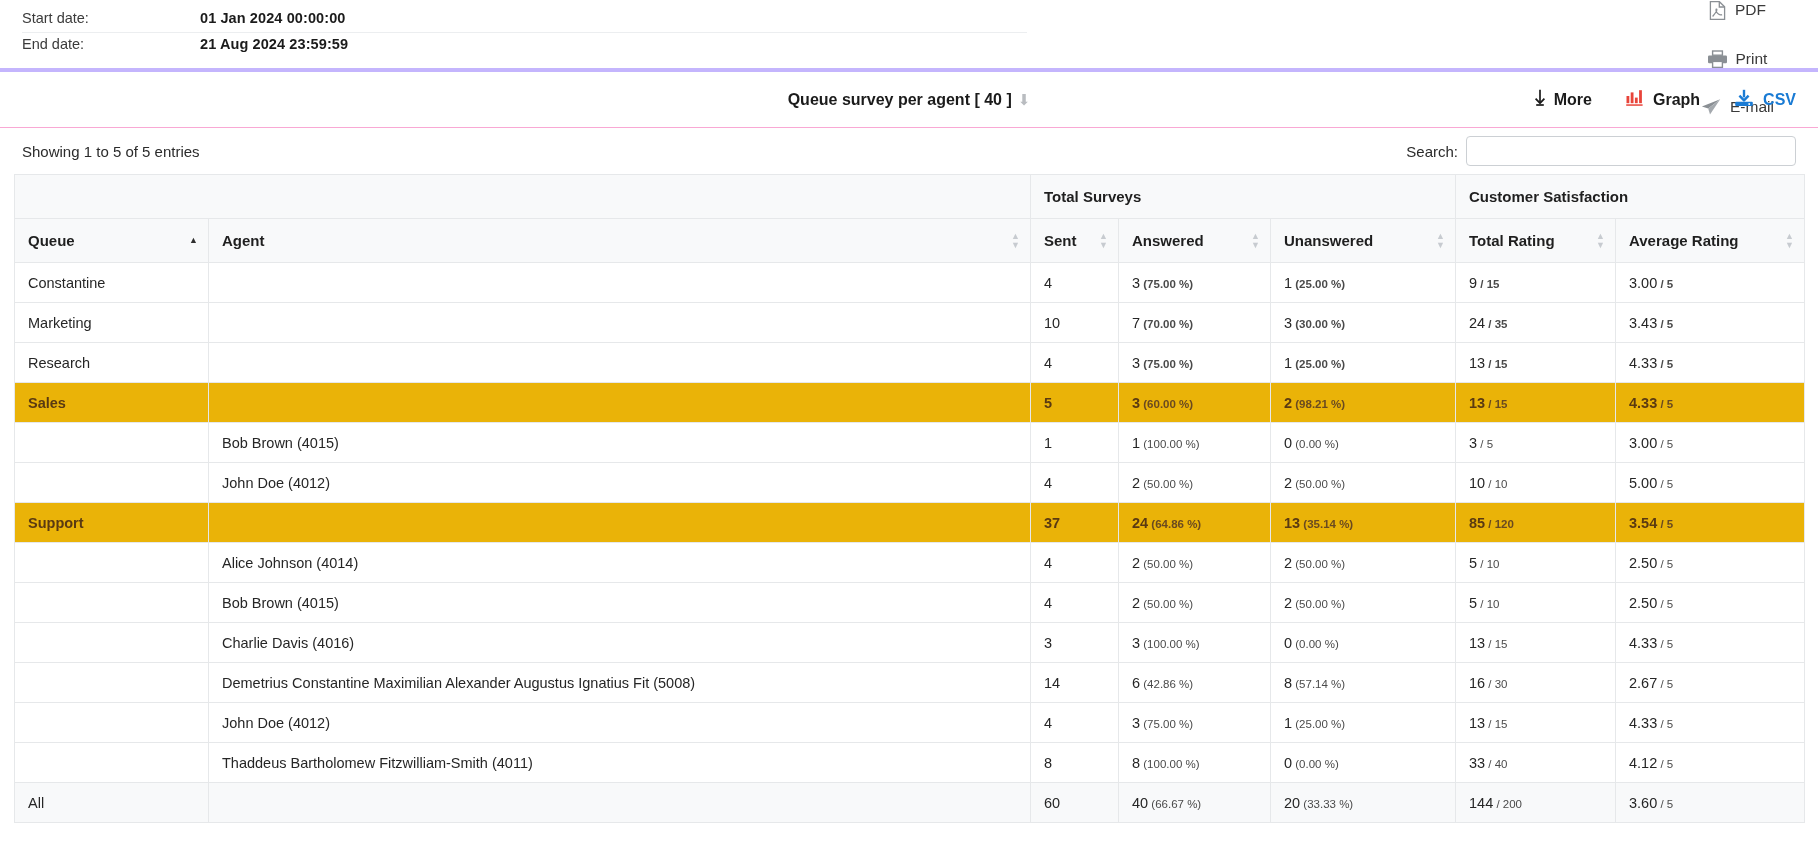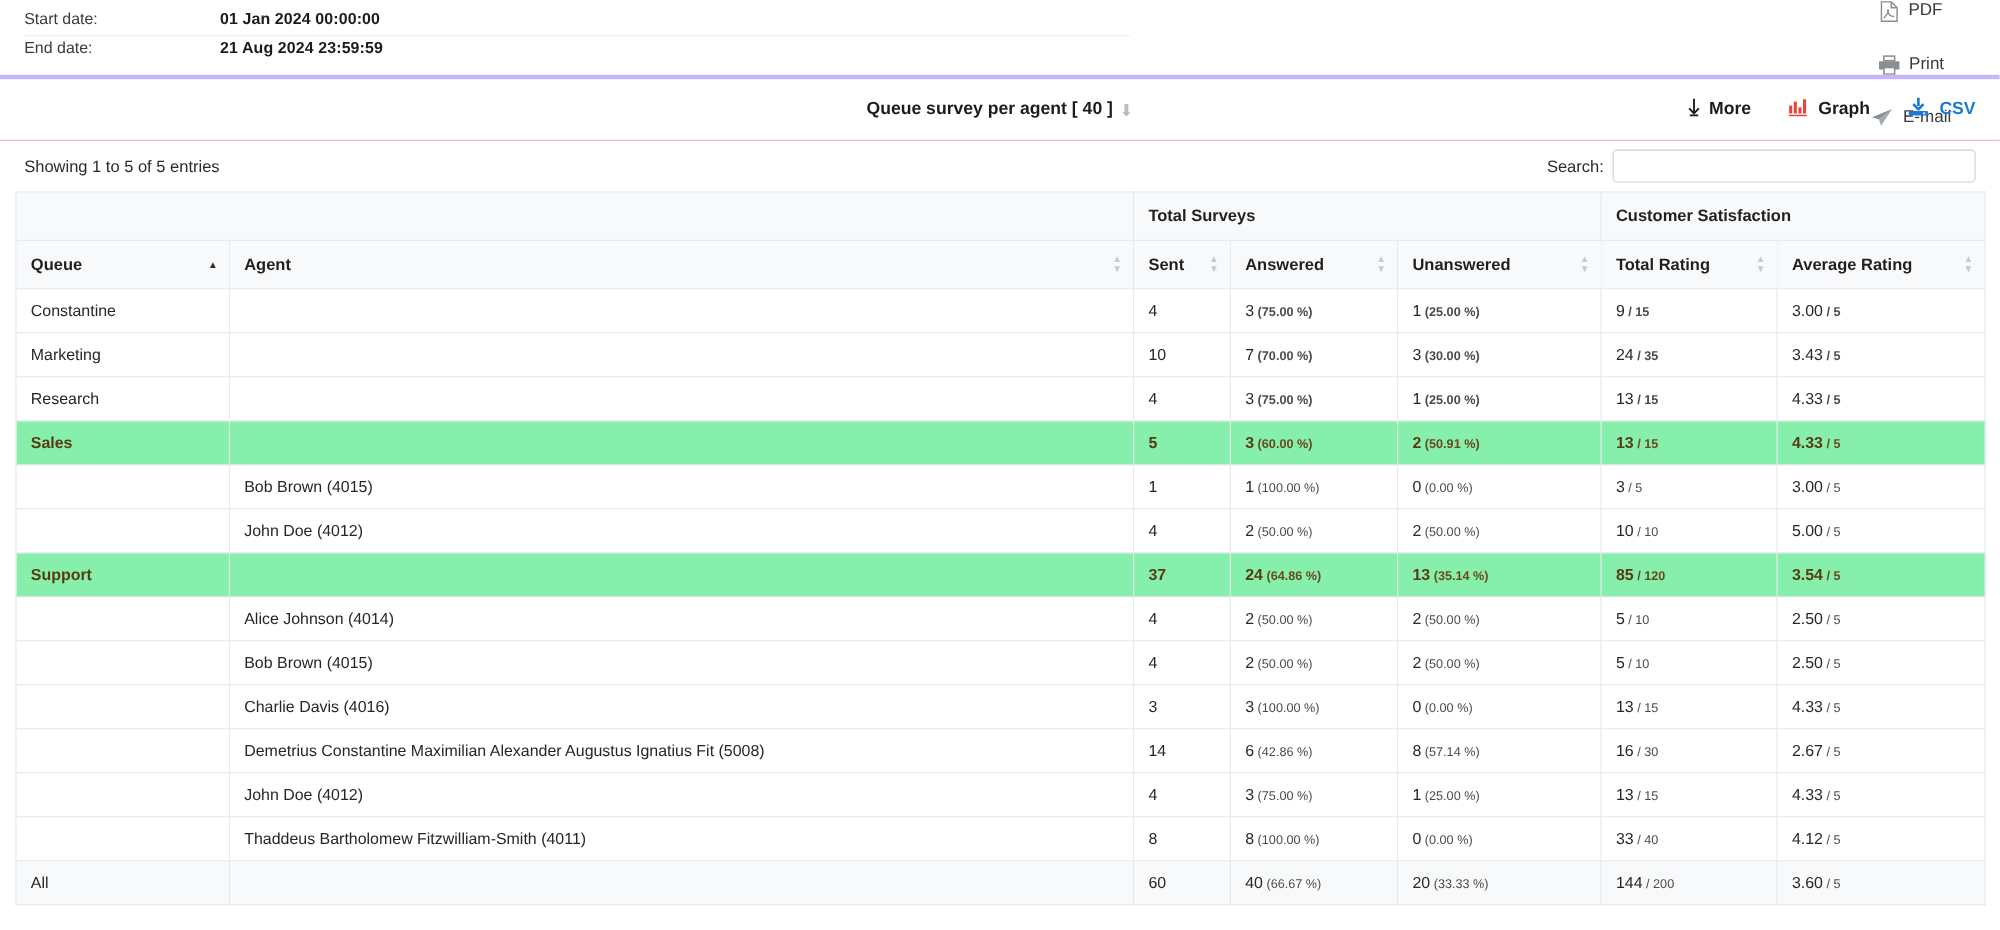--- a/index.html
+++ b/index.html
@@ -127,21 +127,21 @@
     position: absolute; right: 10px; top: 50%;
     transform: translateY(-50%);
     color: #c7cbd0; font-size: 9px; line-height: 1.05;
     display: flex; flex-direction: column; align-items: center;
   }
   .sort-ind.active { color: #2f2f2f; }
   .sort-ind .up, .sort-ind .dn { display:block; }
 
   tbody td { height: 40px; padding: 0 13px; background: #fff; color: #262626; }
   tbody tr.queue-row td { font-weight: 700; }
-  tbody tr.hl td { background: #86efac; color: #5a3a12; }
+  tbody tr.hl td { background: #eab308; color: #5a3a12; }
   tbody tr.total-row td { background: #f8f9fa; font-weight: 700; }
 
   .sub { font-size: 11.5px; color: #4a4a4a; }
   tr.hl .sub { color: #6a4a20; }
   tr.total-row .sub { color: #4a4a4a; font-weight: 400; }
   .mainv { font-weight: 400; }
   tbody tr.hl td .mainv { font-weight: 700; }
   tbody tr.queue-row:not(.hl) td .mainv { font-weight: 400; }
 
   
@@ -367,21 +367,21 @@
             <td><span class="mainv">3</span><span class="sub"> (75.00 %)</span></td>
             <td><span class="mainv">1</span><span class="sub"> (25.00 %)</span></td>
             <td><span class="mainv">13</span><span class="sub"> / 15</span></td>
             <td><span class="mainv">4.33</span><span class="sub"> / 5</span></td>
           </tr>
           <tr class="queue-row hl">
             <td><span class="mainv">Sales</span></td>
             <td><span class="mainv"></span></td>
             <td><span class="mainv">5</span></td>
             <td><span class="mainv">3</span><span class="sub"> (60.00 %)</span></td>
-            <td><span class="mainv">2</span><span class="sub"> (50.91 %)</span></td>
+            <td><span class="mainv">2</span><span class="sub"> (98.21 %)</span></td>
             <td><span class="mainv">13</span><span class="sub"> / 15</span></td>
             <td><span class="mainv">4.33</span><span class="sub"> / 5</span></td>
           </tr>
           <tr class="">
             <td><span class="mainv"></span></td>
             <td><span class="mainv">Bob Brown (4015)</span></td>
             <td><span class="mainv">1</span></td>
             <td><span class="mainv">1</span><span class="sub"> (100.00 %)</span></td>
             <td><span class="mainv">0</span><span class="sub"> (0.00 %)</span></td>
             <td><span class="mainv">3</span><span class="sub"> / 5</span></td>

